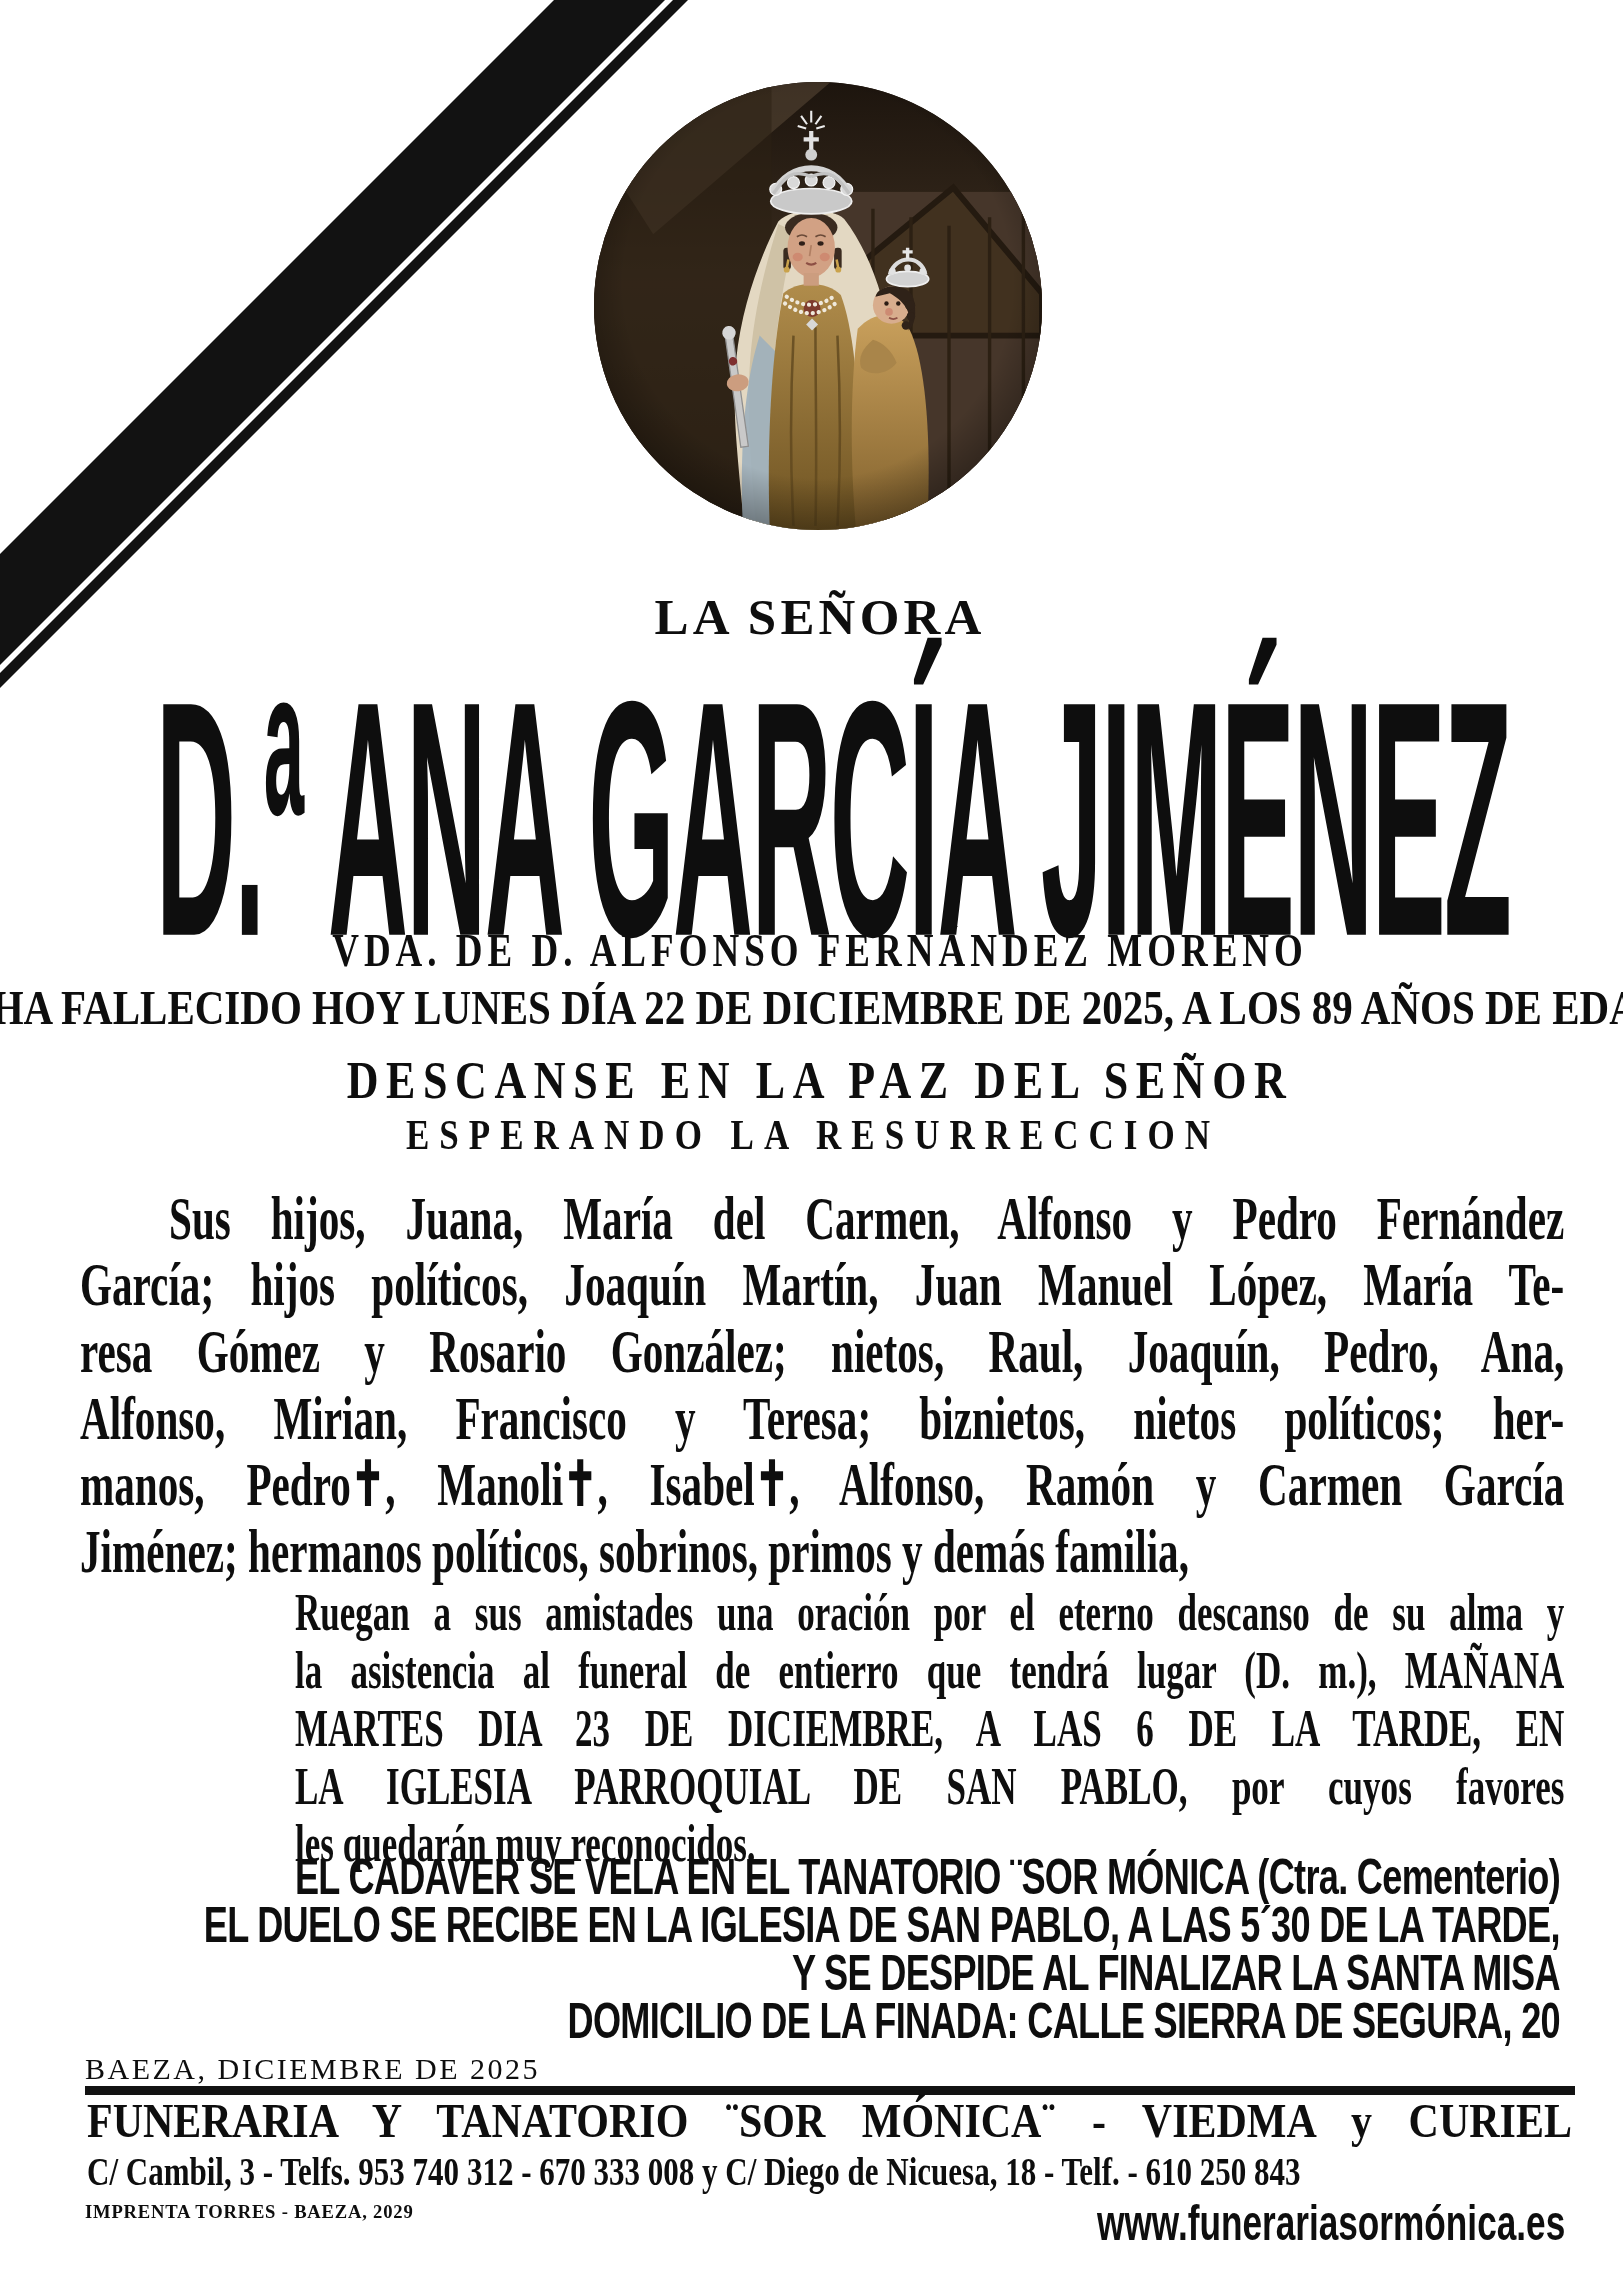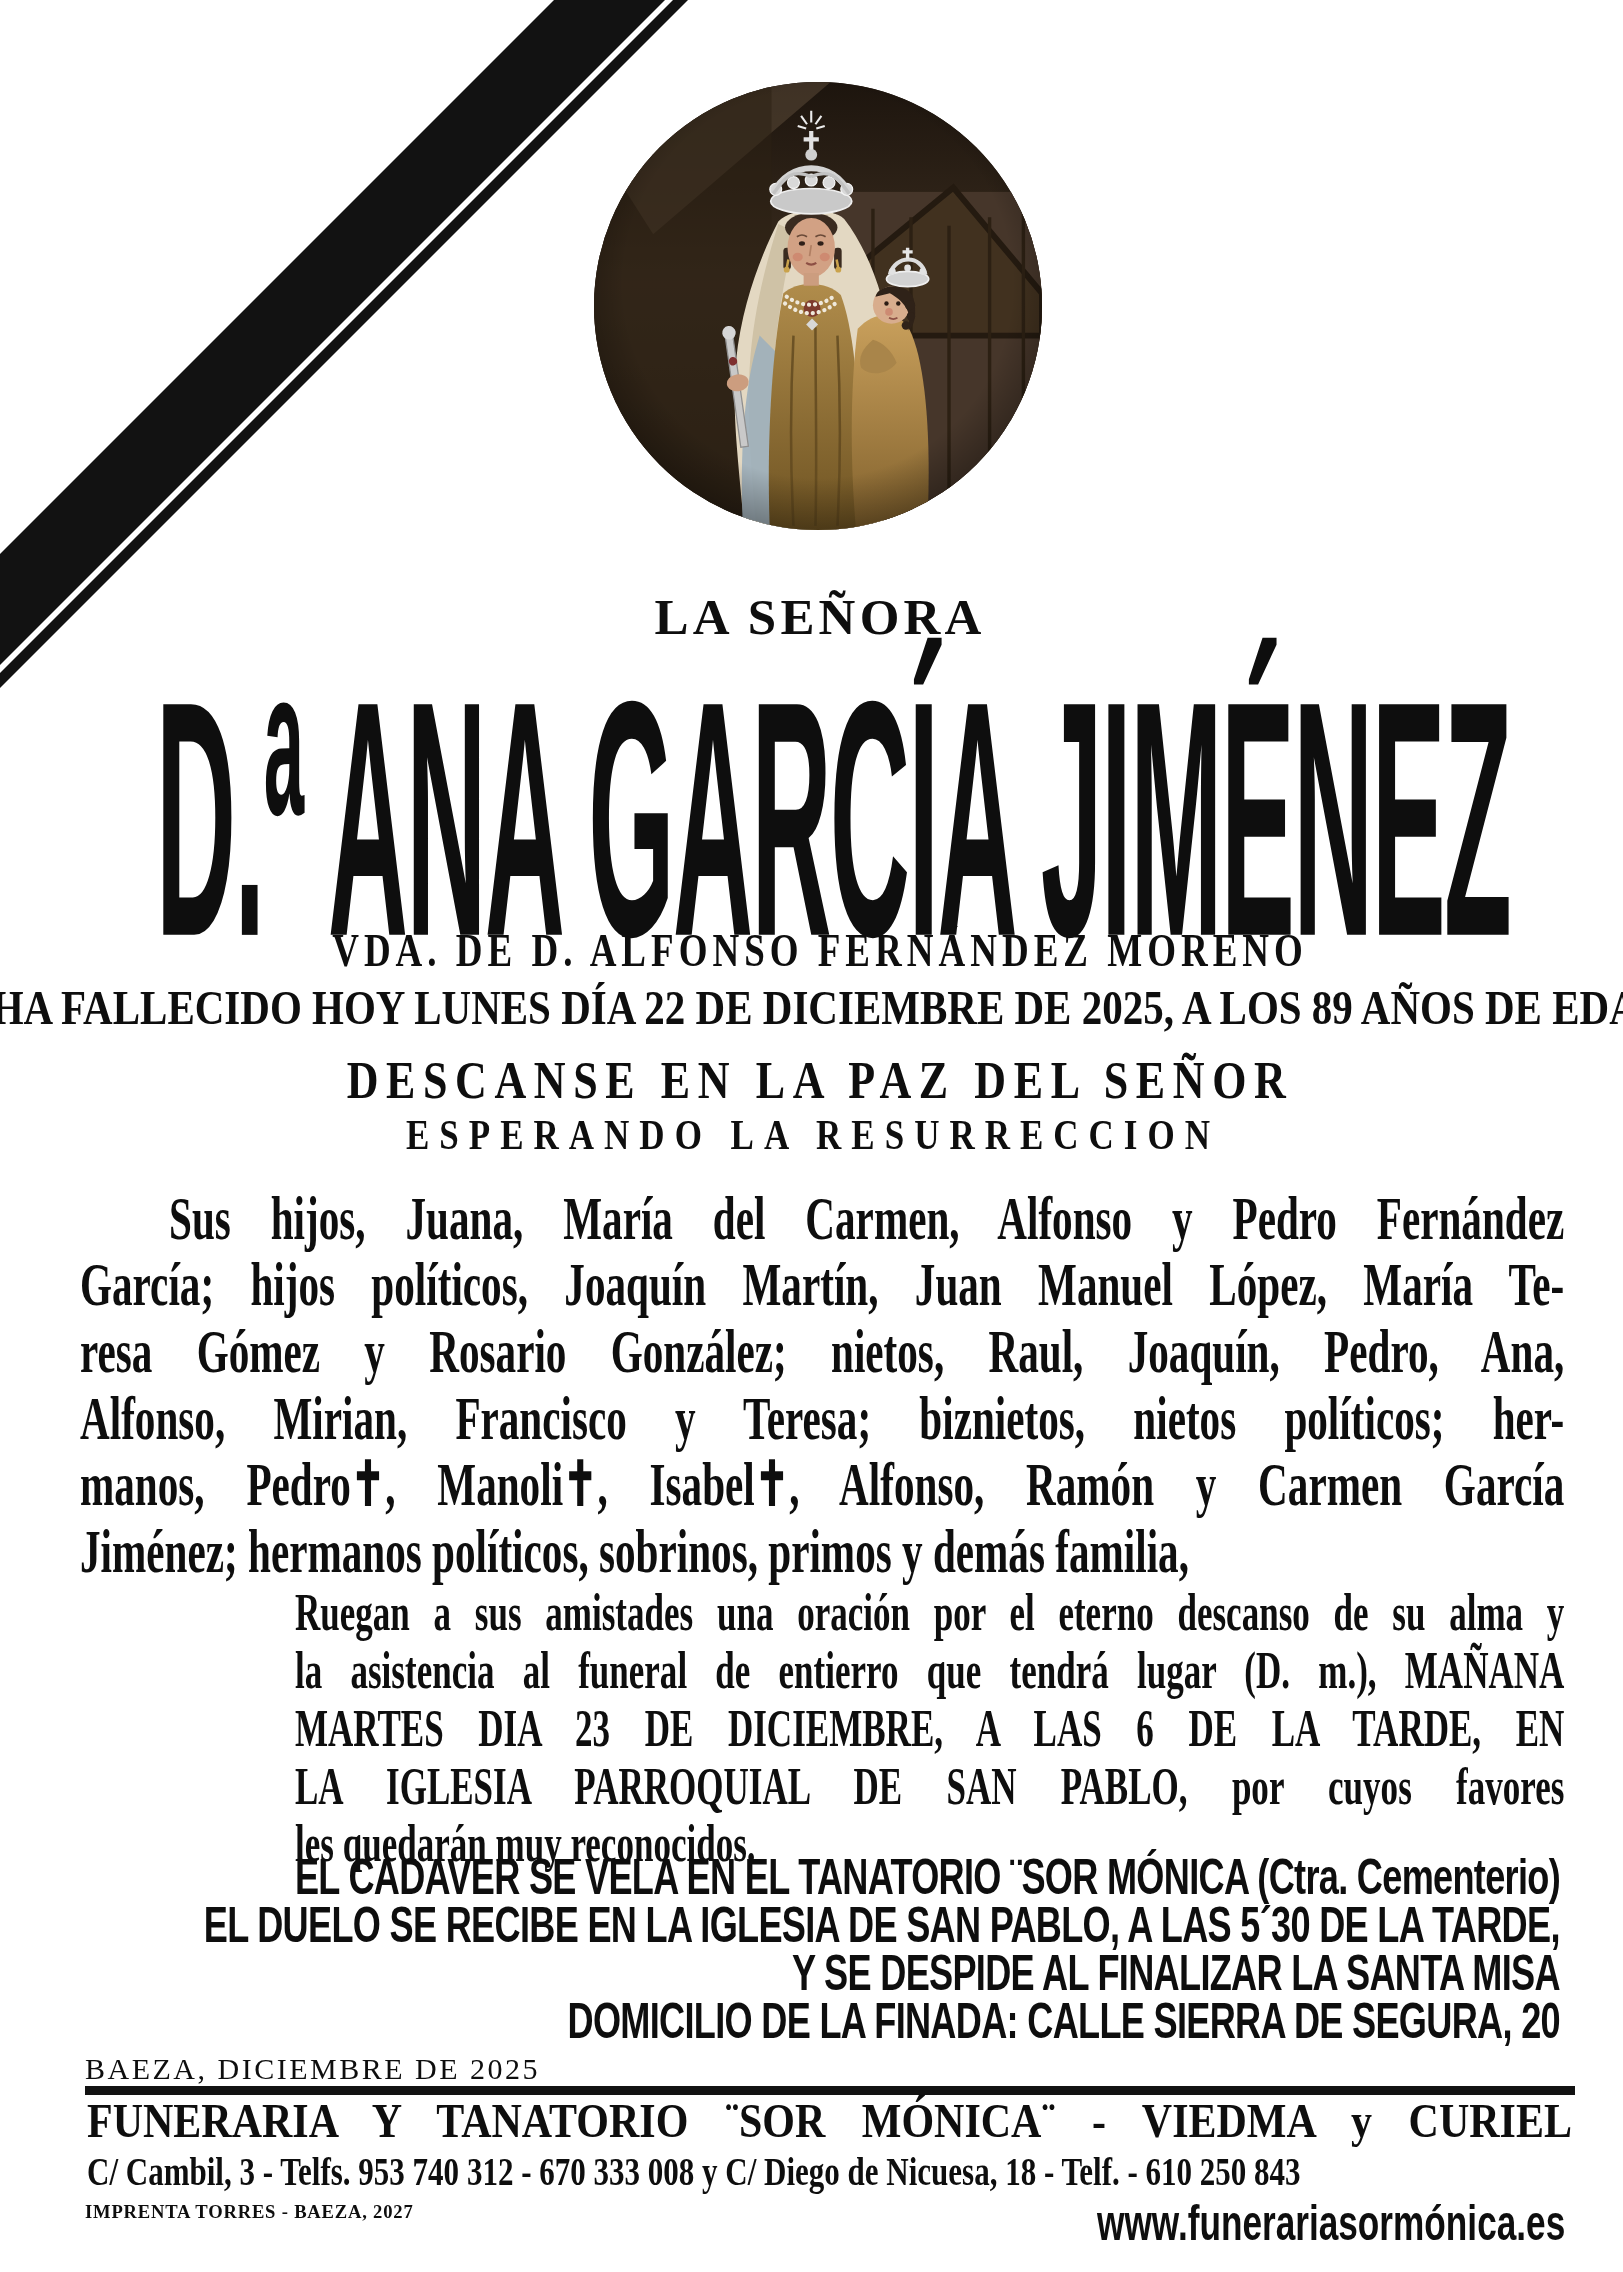--- a/index.html
+++ b/index.html
@@ -227,15 +227,15 @@
   <div class="nline"><span>Y SE DESPIDE AL FINALIZAR LA SANTA MISA</span></div>
   <div class="nline"><span>DOMICILIO DE LA FINADA: CALLE SIERRA DE SEGURA, 20</span></div>
 </div>
 
 <div class="abs nw dateline serif">BAEZA, DICIEMBRE DE 2025</div>
 
 <div class="abs rule"></div>
 
 <div class="abs fname serif">FUNERARIA Y TANATORIO ¨SOR MÓNICA¨ - VIEDMA y CURIEL</div>
 <div class="abs nw faddr serif">C/ Cambil, 3 - Telfs. 953 740 312 - 670 333 008 y C/ Diego de Nicuesa, 18 - Telf. - 610 250 843</div>
-<div class="abs nw printer serif">IMPRENTA TORRES - BAEZA, 2027</div>
+<div class="abs nw printer serif">IMPRENTA TORRES - BAEZA, 2029</div>
 <div class="abs nw web">www.funerariasormónica.es</div>
 
 
 </body></html>

